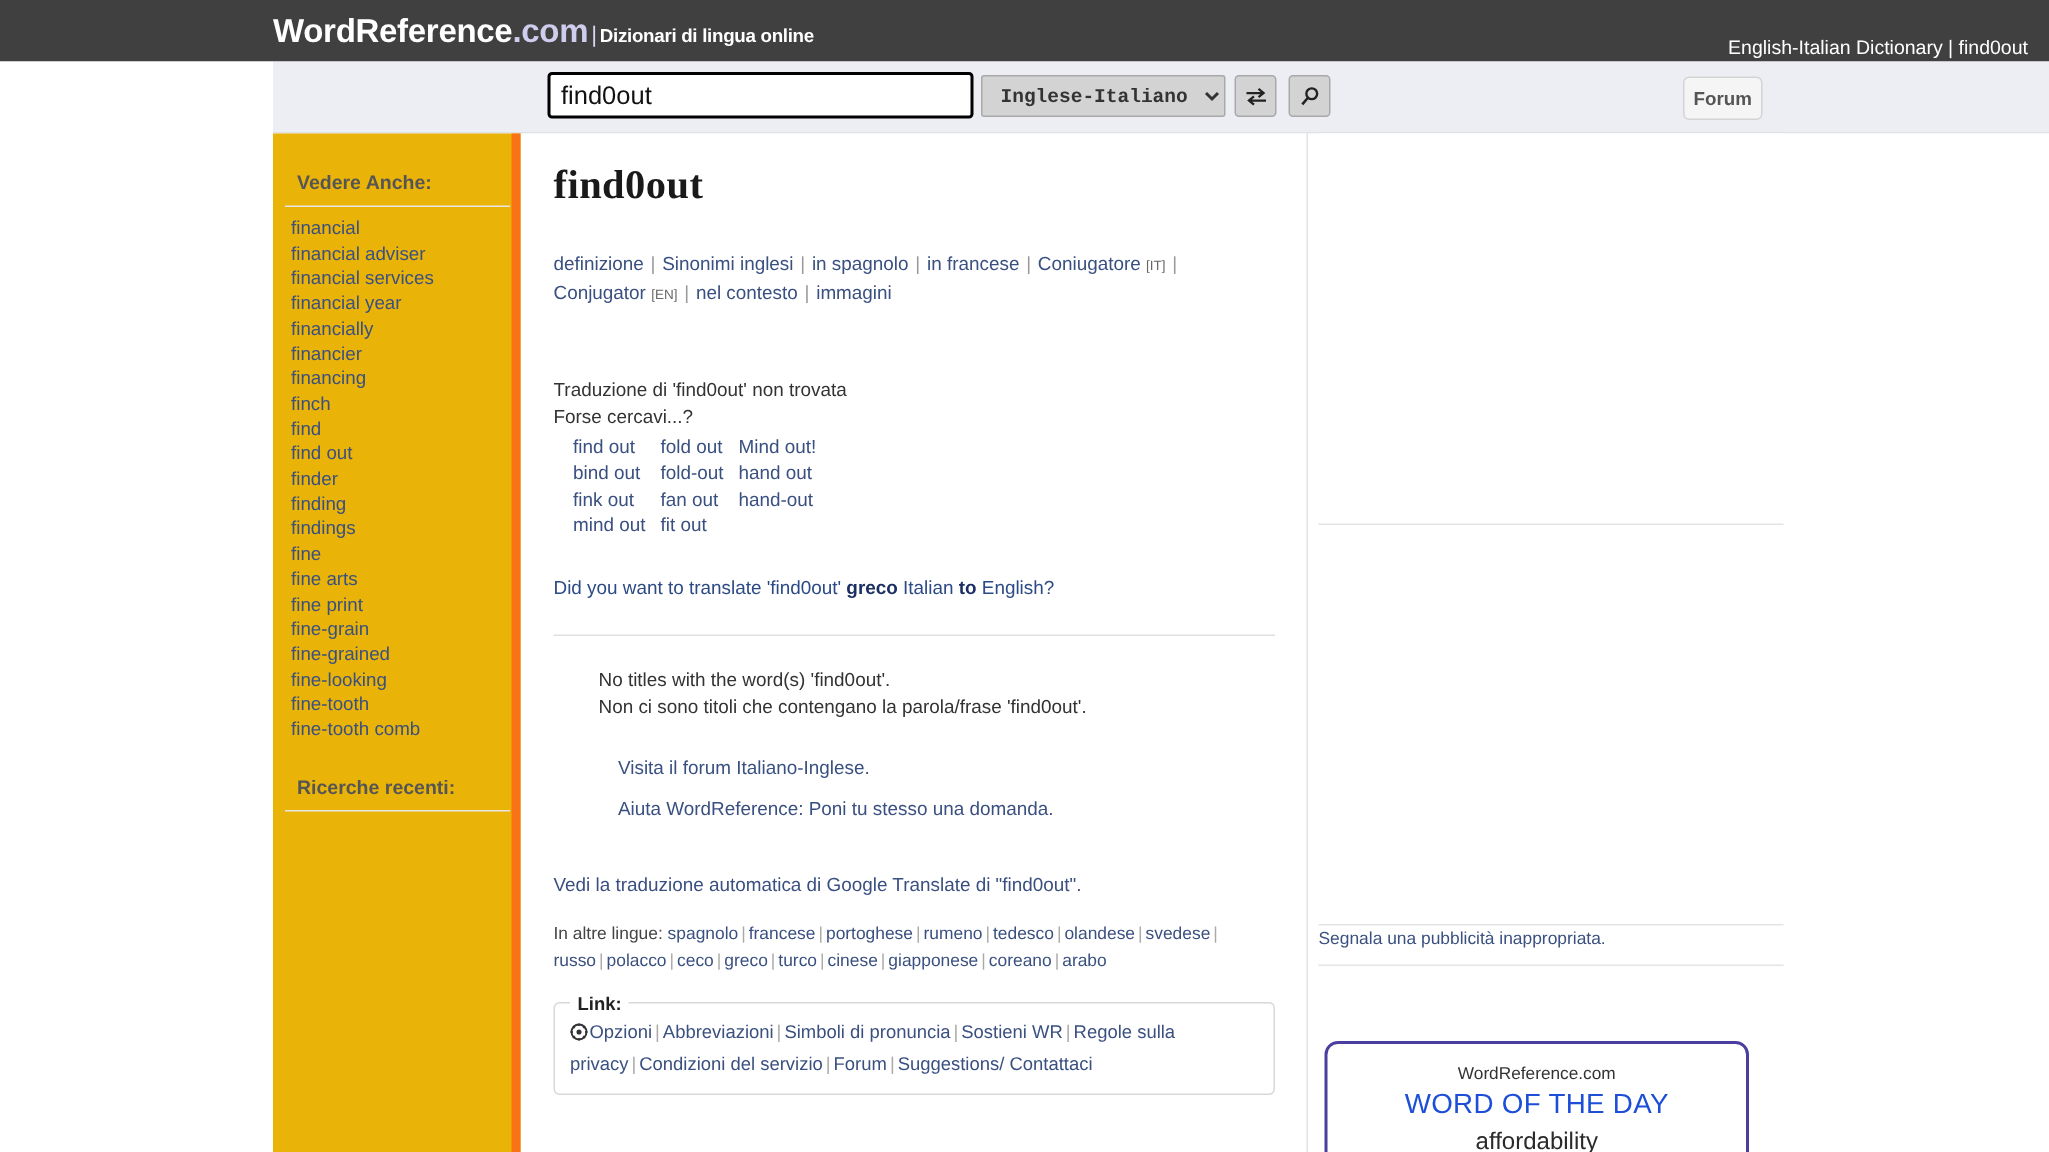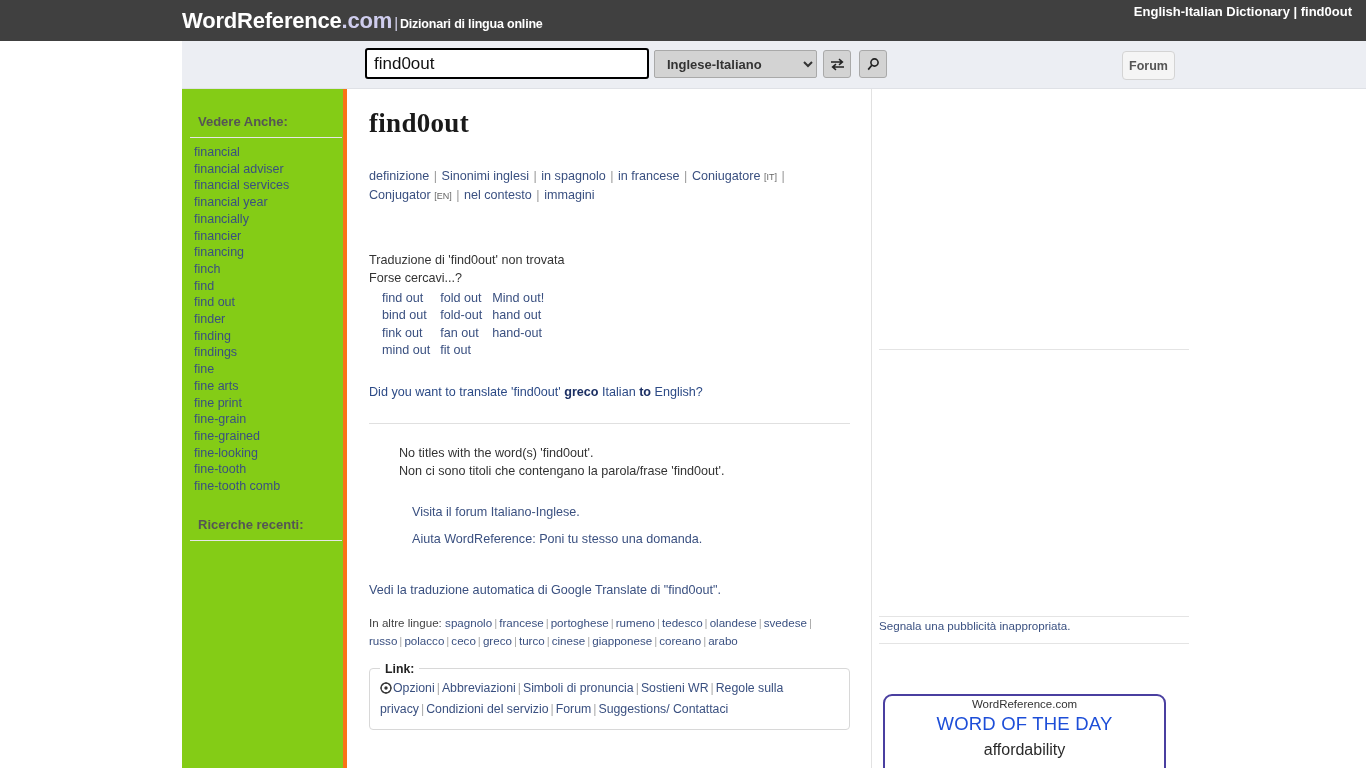--- a/index.html
+++ b/index.html
@@ -23,22 +23,22 @@
     position: absolute; left: 182px; top: 8px;
     font-size: 22px; font-weight: bold;
     letter-spacing: -0.2px;
     white-space: nowrap;
   }
   .brand .wr { color: #ffffff; }
   .brand .com { color: #cfcdee; font-weight: bold; }
   .brand .sep { color: #d7d5f0; font-weight: normal; font-size: 15px; padding: 0 2px; }
   .brand .tag { color: #ffffff; font-size: 12.5px; font-weight: bold; }
   .topright {
-    position: absolute; right: 14px; top: 4px;
-    font-size: 13px; font-weight: bold; color: #ffffff;
+    position: absolute; right: 14px; top: 24px;
+    font-size: 13px; font-weight: normal; color: #ffffff;
     white-space: nowrap;
   }
 
   
   .searchbar {
     position: absolute; top: 41px; left: 182px;
     width: 1184px; height: 48px;
     background: #eceef3;
     border-bottom: 1px solid #dfe1e6;
   }
@@ -49,21 +49,21 @@
     border-radius: 3px;
     background: #ffffff;
     font-family: "Liberation Sans", sans-serif;
     font-size: 17px; color: #111111;
     padding: 0 7px;
     outline: none;
   }
   .lang-select {
     position: absolute; left: 472px; top: 9px;
     width: 163px; height: 28px;
-    font-family: Liberation Sans, sans-serif;
+    font-family: Liberation Mono, monospace;
     font-size: 13px; font-weight: bold; color: #333333;
     background: #d3d3d3;
     border: 1px solid #a9a9a9;
     border-radius: 2px;
     padding-left: 8px;
   }
   .sq-btn {
     position: absolute; top: 9px;
     width: 28px; height: 28px;
     background: #d3d3d3;
@@ -86,22 +86,22 @@
     cursor: pointer;
   }
 
   
   .page { position: absolute; top: 89px; left: 182px; width: 1184px; height: 679px; }
 
   
   .sidebar {
     position: absolute; left: 0; top: 0;
     width: 165px; height: 679px;
-    background: #84cc16;
-    border-right: 4px solid #f97316;
+    background: #eab308;
+    border-right: 6px solid #f97316;
   }
   .side-head {
     font-size: 13px; font-weight: bold; color: #555555;
     padding: 25px 0 8px 8px;
     border-bottom: 1px solid #e6e6e6;
     margin: 0 1px 0 8px;
   }
   .side-list { padding: 6px 0 0 12px; }
   .side-list a {
     display: block;
@@ -231,21 +231,21 @@
   .wotd {
     position: absolute; left: 10px; top: 605px;
     width: 283px; height: 120px;
     background: #ffffff;
     border: 2px solid #4a3fa0;
     border-radius: 9px;
     overflow: hidden;
     text-align: center;
   }
   .wotd-brand {
-    margin-top: 2px;
+    margin-top: 14px;
     font-size: 11.5px; color: #333;
   }
   .wotd-title {
     margin-top: 3px;
     font-size: 18.5px; color: #1d4ed8; letter-spacing: 0.2px;
   }
   .wotd-word {
     margin-top: 6px;
     font-size: 16px; color: #2a2a2a;
   }

